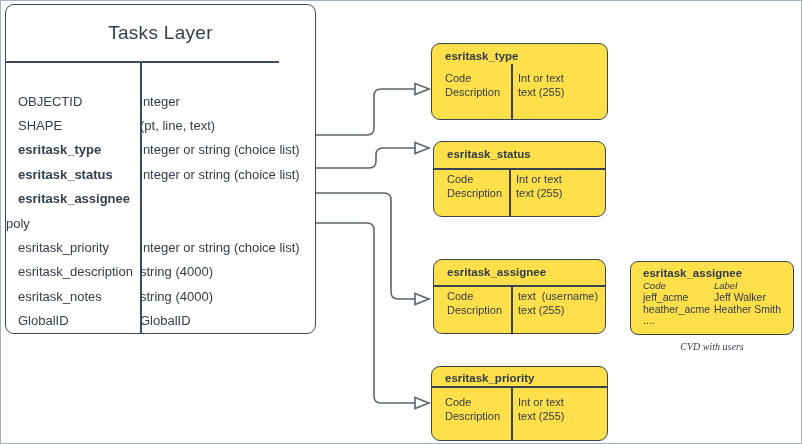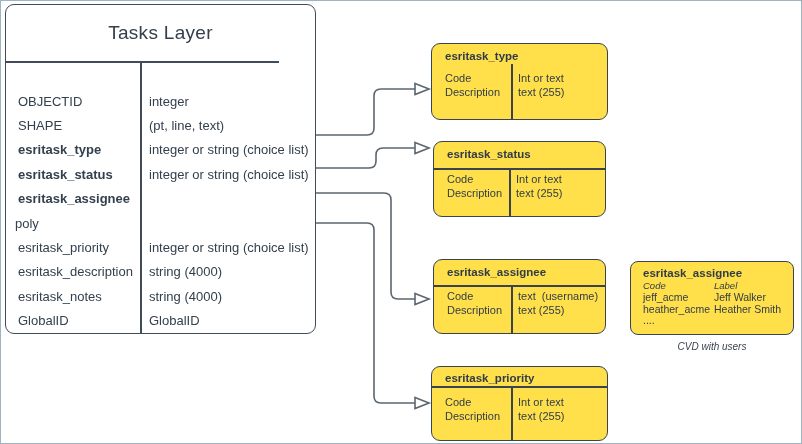--- a/index.html
+++ b/index.html
@@ -15,21 +15,21 @@
   }
   .mt-title{
     height:55px;display:flex;align-items:center;justify-content:center;
     font-size:19px;letter-spacing:.3px;
   }
   .mt-underline{position:absolute;left:0;top:56px;width:273px;height:1.6px;background:#414c5b;}
   .mt-divider{position:absolute;left:134px;top:56px;bottom:0;width:1.6px;background:#414c5b;}
   .mt-rows{position:absolute;left:0;right:0;top:84px;}
   .mt-row{height:24.4px;display:flex;align-items:center;font-size:13px;}
   .mt-field{width:134px;padding-left:12px;box-sizing:border-box;white-space:nowrap;}
-  .mt-type{padding-left:9px;white-space:nowrap;}
+  .mt-type{white-space:nowrap;}
   .mt-row.bold .mt-field{font-weight:bold;}
   
   .dbox{
     position:absolute;box-sizing:border-box;background:#ffe04a;
     border:1.6px solid #3a4450;border-radius:9px;color:#313c49;
   }
   .dbox-title{font-weight:bold;font-size:11.5px;padding:6px 0 0 13px;white-space:nowrap;}
   .dbox-underline{position:absolute;left:0;right:0;height:1.6px;background:#3a4450;}
   .dbox-divider{position:absolute;width:1.6px;bottom:0;background:#3a4450;}
   .dbox-body{position:absolute;left:0;right:0;display:flex;font-size:11px;line-height:13.5px;}
@@ -41,21 +41,21 @@
     position:absolute;left:629px;top:260px;width:164px;height:74px;box-sizing:border-box;
     background:#ffe04a;border:1.6px solid #3a4450;border-radius:8px;color:#313c49;
   }
   .cvd-title{font-weight:bold;font-size:11.5px;padding:5px 0 0 12px;white-space:nowrap;}
   .cvd-grid{padding:1px 0 0 12px;font-size:10.5px;line-height:11.8px;}
   .cvd-r{display:flex;white-space:nowrap;}
   .cvd-c1{width:71px;}
   .cvd-hdr{font-style:italic;font-size:9.5px;}
   .cvd-caption{
     position:absolute;left:629px;top:340px;width:164px;text-align:center;
-    font-style:italic;font-size:10px;color:#3a4450;
+    font-style:italic;font-size:10px;color:#3a4450;font-family:Liberation Serif, serif;
   }
   
   .wires{position:absolute;left:0;top:0;pointer-events:none;}
 </style>
 </head>
 <body>
 
 <div id="canvas">
 
   <div class="main-table">

